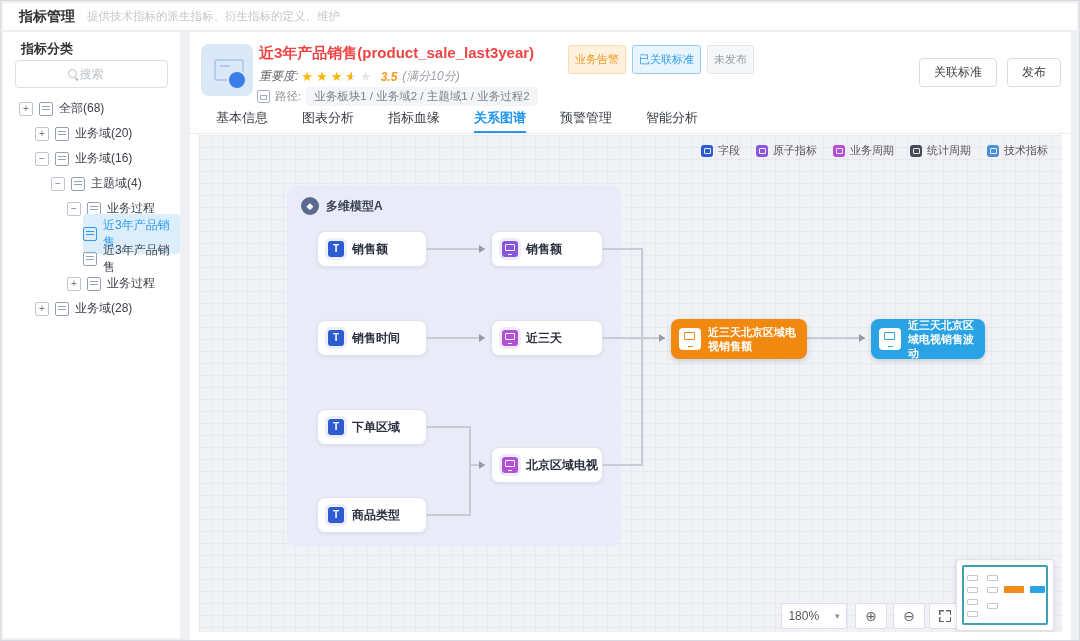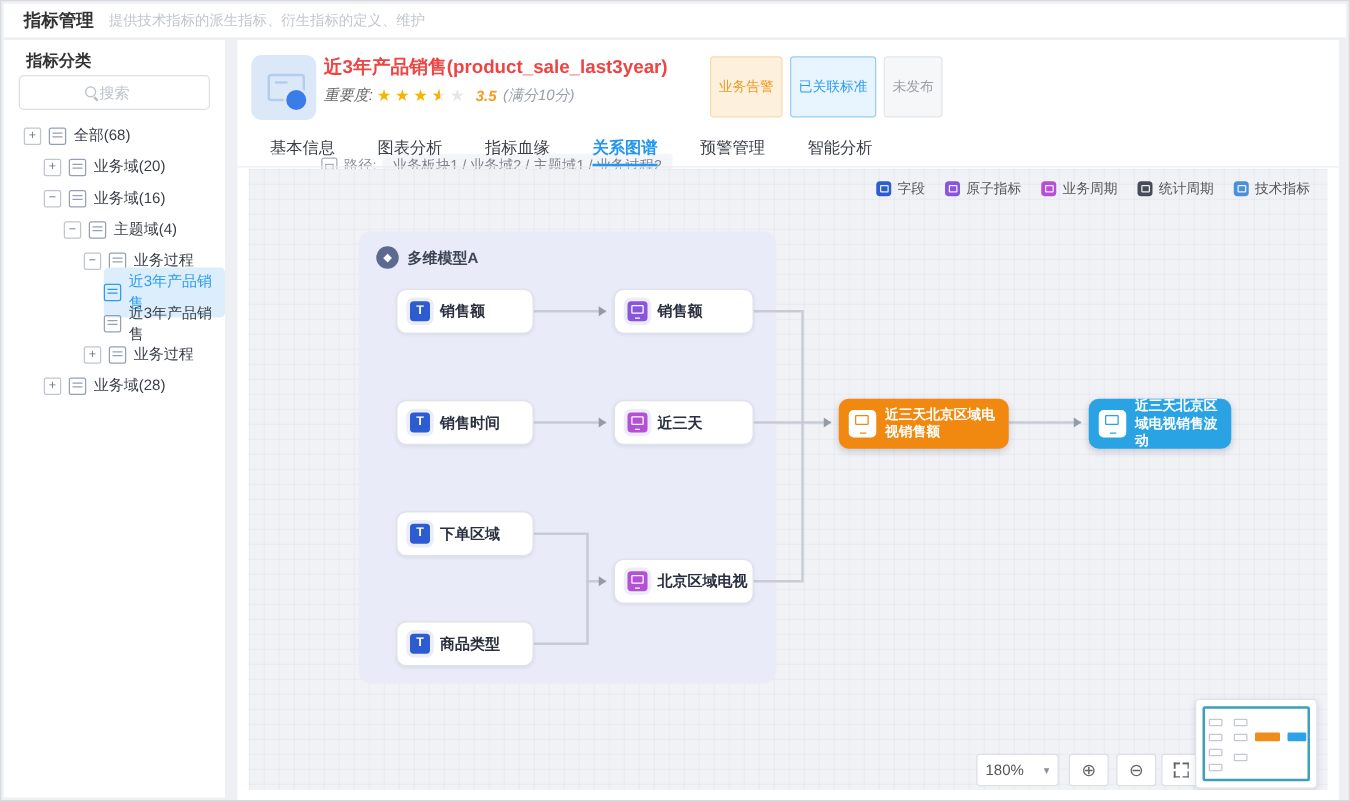--- a/index.html
+++ b/index.html
@@ -30,32 +30,32 @@
   .tree-row.selected .node-ic{border-color:#2c9cf0;}
   .tree-row.selected .node-ic::after{background:#2c9cf0;box-shadow:0 3px 0 #2c9cf0;}
   
   .main{position:absolute;left:189px;top:31px;width:881px;height:608px;background:#fff;}
   .thumb{position:absolute;left:11px;top:12px;width:52px;height:52px;background:#dbe8f8;border-radius:8px;}
   .thumb .scr{position:absolute;left:13px;top:15px;width:26px;height:18px;border:2px solid #b4cdef;border-radius:3px;}
   .thumb .scr::after{content:"";position:absolute;left:4px;top:4px;width:10px;height:2px;background:#b4cdef;}
   .thumb .dot{position:absolute;right:6px;bottom:6px;width:16px;height:16px;border-radius:50%;background:#3b7de8;border:2px solid #dbe8f8;}
   .m-title{position:absolute;left:69px;top:12px;font-size:15px;font-weight:bold;color:#ef4444;}
   .badges{position:absolute;left:378px;top:13px;display:flex;gap:6px;}
-  .badge{font-size:11px;padding:16px 6px;border-radius:3px;white-space:nowrap;}
+  .badge{font-size:11px;padding:6px 6px;border-radius:3px;white-space:nowrap;}
   .badge.orange{background:#fdf1dd;color:#f09a23;border:1px solid #f7dcae;}
   .badge.blue{background:#e9f5fe;color:#2c9cf0;border:1px solid #97cdf5;}
   .badge.gray{background:#f6f7f8;color:#9aa0a8;border:1px solid #e3e5e9;}
   .imp-row{position:absolute;left:69px;top:36px;display:flex;align-items:center;gap:3px;font-size:12px;color:#666;font-style:italic;}
   .star{font-size:13px;color:#f7b500;line-height:13px;}
   .star.dim{color:#e4e6ea;}
   .star.half{position:relative;color:#e4e6ea;}
   .star.half::before{content:"★";position:absolute;left:0;top:0;width:55%;overflow:hidden;color:#f7b500;}
   .rating-val{color:#f59a23;font-weight:bold;margin-left:6px;}
   .rating-max{color:#9aa0a8;margin-left:2px;}
-  .path-row{position:absolute;left:67px;top:55px;display:flex;align-items:center;gap:5px;font-size:11.5px;color:#8a9099;margin-top:36px;}
+  .path-row{position:absolute;left:67px;top:55px;display:flex;align-items:center;gap:5px;font-size:11.5px;color:#8a9099;}
   .path-ic{width:11px;height:11px;border:1px solid #a7aeb9;border-radius:2px;position:relative;}
   .path-ic::after{content:"";position:absolute;left:2px;top:4px;width:5px;height:3px;border:1px solid #a7aeb9;}
   .path-chip{background:#f4f5f8;border-radius:3px;padding:2px 8px;color:#7b828c;}
   .actions{position:absolute;right:10px;top:26px;display:flex;gap:10px;}
   .btn{background:#fff;border:1px solid #d8dce3;border-radius:4px;font-size:12px;color:#444;padding:5px 14px;cursor:pointer;font-family:inherit;}
   
   .tabs{position:absolute;left:0;right:0;top:72px;height:30px;border-bottom:1px solid #ececf0;display:flex;gap:34px;padding:0 26px;box-sizing:border-box;}
   .tab{font-size:13px;color:#3a3f47;line-height:28px;cursor:pointer;border-bottom:2px solid transparent;}
   .tab.active{color:#2196f3;border-bottom-color:#2196f3;font-weight:bold;}
   
@@ -219,20 +219,24 @@
       <span class="star half">★</span>
       <span class="star dim">★</span>
       <span class="rating-val">3.5</span>
       <span class="rating-max">(满分10分)</span>
     </div>
     <div class="path-row">
       <span class="path-ic"></span>
       <span>路径:</span>
       <span class="path-chip">业务板块1 / 业务域2 / 主题域1 / 业务过程2</span>
     </div>
+    <div class="actions">
+      <button class="btn">关联标准</button>
+      <button class="btn">发布</button>
+    </div>
 
     <div class="tabs">
       <span class="tab">基本信息</span>
       <span class="tab">图表分析</span>
       <span class="tab">指标血缘</span>
       <span class="tab active">关系图谱</span>
       <span class="tab">预警管理</span>
       <span class="tab">智能分析</span>
     </div>
 

